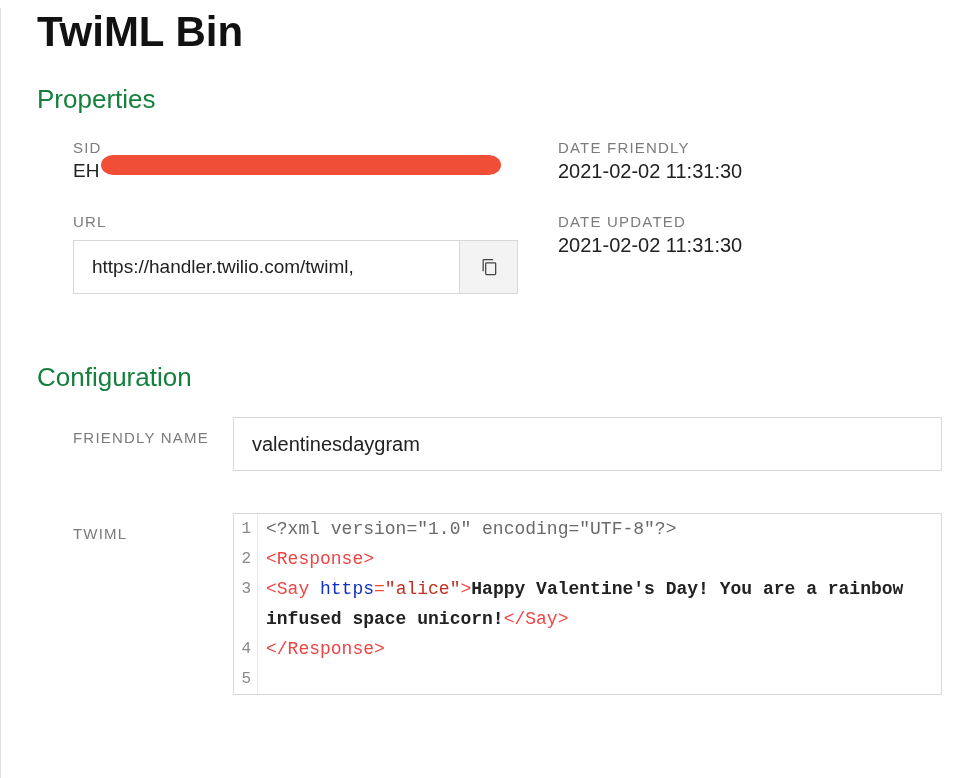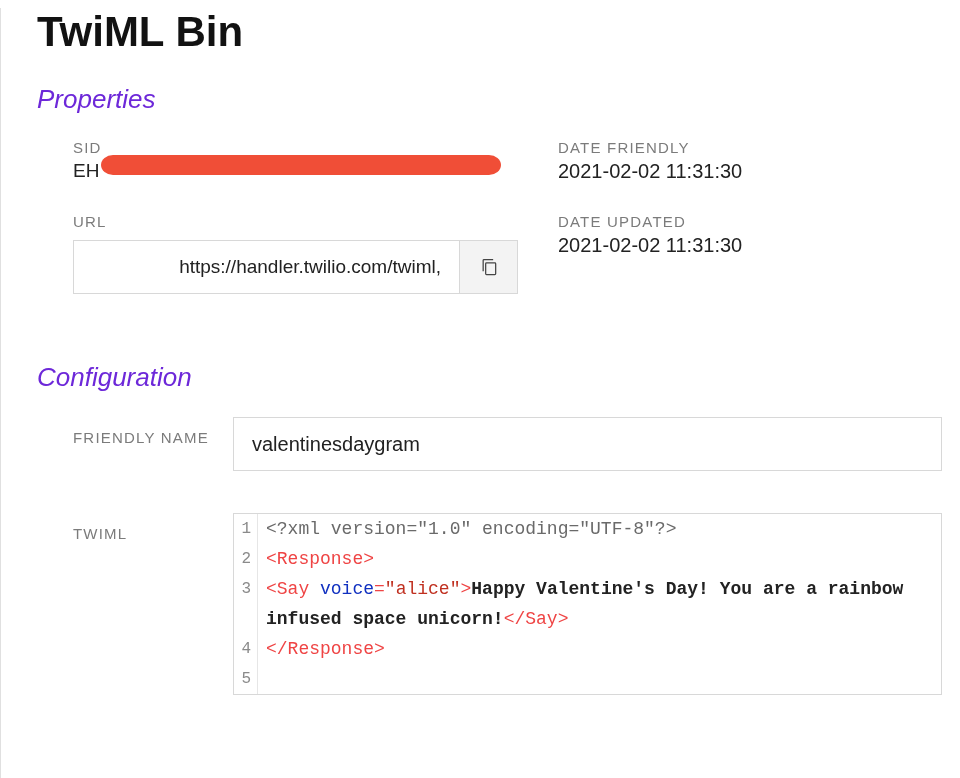--- a/index.html
+++ b/index.html
@@ -19,22 +19,21 @@
   h1.page-title {
     font-size: 42px;
     font-weight: 700;
     margin: 8px 0 28px 0;
     color: #121212;
   }
   h2.section-title {
     font-size: 26px;
     font-weight: 400;
     margin: 0 0 24px 0;
-    color: #6d28d9;
-    font-style: italic;
+    color: #15803d;
   }
   .properties-grid {
     display: grid;
     grid-template-columns: 1fr 1fr;
     column-gap: 40px;
     row-gap: 30px;
     margin-left: 36px;
     margin-bottom: 68px;
   }
   .prop-label {
@@ -72,21 +71,20 @@
   }
   .url-input {
     flex: 1;
     border: none;
     padding: 0 18px;
     font-size: 19px;
     color: #222;
     font-family: inherit;
     outline: none;
     min-width: 0;
-    text-align: right;
   }
   .copy-btn {
     width: 58px;
     border: none;
     border-left: 1px solid #d8d8d8;
     background: #f3f3f3;
     display: flex;
     align-items: center;
     justify-content: center;
     cursor: pointer;
@@ -215,21 +213,21 @@
         <div class="code-line">
           <div class="gutter">1</div>
           <div class="code"><span class="tok-decl">&lt;?xml version="1.0" encoding="UTF-8"?&gt;</span></div>
         </div>
         <div class="code-line">
           <div class="gutter">2</div>
           <div class="code"><span class="tok-tag">&lt;Response&gt;</span></div>
         </div>
         <div class="code-line">
           <div class="gutter">3</div>
-          <div class="code"><span class="tok-tag">&lt;Say </span><span class="tok-attr">voice</span><span class="tok-tag">=</span><span class="tok-str">"alice"</span><span class="tok-tag">&gt;</span><span class="tok-txt">Happy Valentine's Day! You are a rainbow infused space unicorn!</span><span class="tok-tag">&lt;/Say&gt;</span></div>
+          <div class="code"><span class="tok-tag">&lt;Say </span><span class="tok-attr">https</span><span class="tok-tag">=</span><span class="tok-str">"alice"</span><span class="tok-tag">&gt;</span><span class="tok-txt">Happy Valentine's Day! You are a rainbow infused space unicorn!</span><span class="tok-tag">&lt;/Say&gt;</span></div>
         </div>
         <div class="code-line">
           <div class="gutter">4</div>
           <div class="code"><span class="tok-tag">&lt;/Response&gt;</span></div>
         </div>
         <div class="code-line">
           <div class="gutter">5</div>
           <div class="code">&nbsp;</div>
         </div>
       </div>

